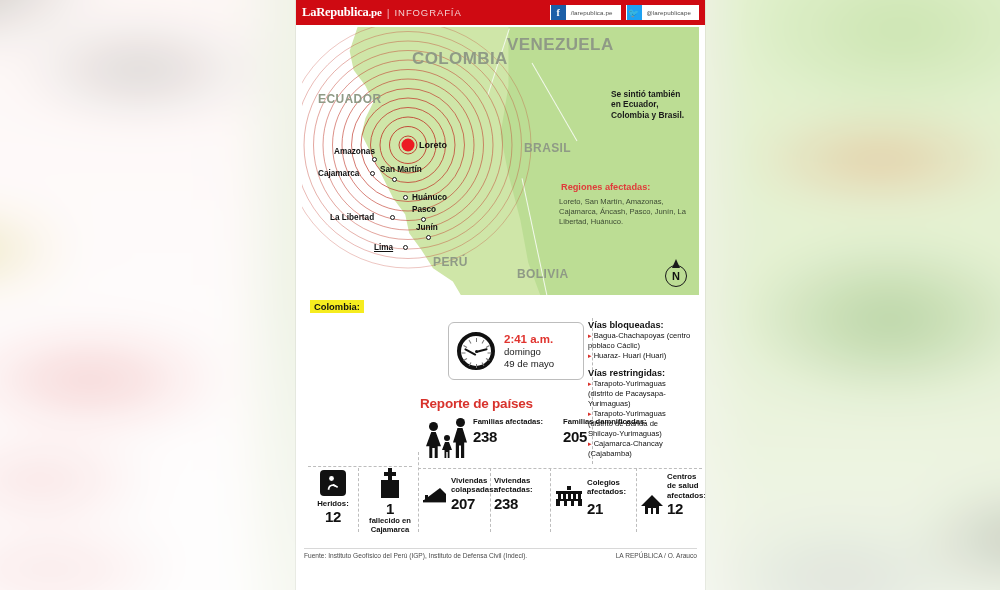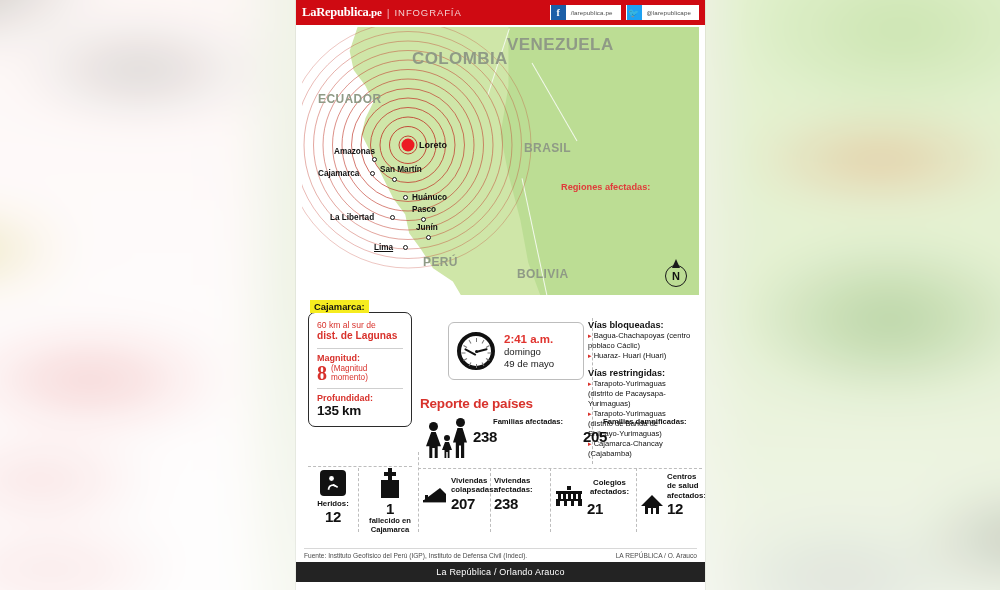--- a/index.html
+++ b/index.html
@@ -228,21 +228,21 @@
   .rep-title {
     position: absolute; left: 124px; top: 396px;
     font-size: 13.5px; font-weight: bold; color: #d8322c; letter-spacing: -.2px; z-index: 10;
   }
   .fam-wrap { position: absolute; left: 130px; top: 418px; display: flex; align-items: flex-start; gap: 6px; z-index: 10; }
   .fam-icons { display: flex; align-items: flex-end; gap: 1px; }
   .fig { position: relative; }
   .fig .head { border-radius: 50%; background: #111; margin: 0 auto; }
   .fig .body { background: #111; margin: 1px auto 0 auto; }
   .fam-stat { }
-  .fam-label { font-size: 7.6px; font-weight: bold; color: #111; line-height: 1.18; margin-left: 20px; }
+  .fam-label { font-size: 7.6px; font-weight: bold; color: #111; line-height: 1.18; }
   .fam-num { font-size: 15px; font-weight: bold; color: #111; letter-spacing: -.4px; margin-top: 1px; }
   .fam-col2 { margin-left: 14px; }
 
   
   .hr-dash { position: absolute; left: 12px; width: 100px; height: 1px; border-top: 1px dashed #bdbdbd; z-index: 9; }
   .stat {
     position: absolute; z-index: 10; text-align: center;
   }
   .stat-lbl { font-size: 7.8px; font-weight: bold; color: #111; line-height: 1.2; }
   .stat-num { font-size: 15px; font-weight: bold; color: #111; letter-spacing: -.4px; }
@@ -313,62 +313,51 @@
         <div class="ring" style="width: 133px; height: 133px; border-color: rgb(192, 57, 43); opacity: 0.615;"></div>
         <div class="ring" style="width: 152px; height: 152px; border-color: rgb(192, 57, 43); opacity: 0.56;"></div>
         <div class="ring" style="width: 171px; height: 171px; border-color: rgb(192, 57, 43); opacity: 0.505;"></div>
         <div class="ring" style="width: 190px; height: 190px; border-color: rgb(192, 57, 43); opacity: 0.45;"></div>
         <div class="ring" style="width: 209px; height: 209px; border-color: rgb(192, 57, 43); opacity: 0.395;"></div>
         <div class="ring" style="width: 228px; height: 228px; border-color: rgb(192, 57, 43); opacity: 0.34;"></div>
         <div class="ring" style="width: 247px; height: 247px; border-color: rgb(192, 57, 43); opacity: 0.285;"></div>
       </div>
     <div class="epic-dot"></div>
 
+    <div class="map-note">Se sintió también en Ecuador, Colombia y Brasil.</div>
     <div class="reg-title">Regiones afectadas:</div>
+    <div class="reg-body">Loreto, San Martín, Amazonas, Cajamarca, Áncash, Pasco, Junín, La Libertad, Huánuco.</div>
 
     <div class="compass">N</div>
   <div class="country big" style="left: 110px; top: 22px;">COLOMBIA</div>
       <div class="country big" style="left: 205px; top: 8px;">VENEZUELA</div>
       <div class="country" style="left: 16px; top: 65px;">ECUADOR</div>
       <div class="country" style="left: 222px; top: 114px;">BRASIL</div>
-      <div class="country" style="left: 121px; top: 228px;">PERÚ</div>
+      <div class="country" style="left: 131px; top: 228px;">PERÚ</div>
       <div class="country" style="left: 215px; top: 240px;">BOLIVIA</div>
       <div class="city" style="left: 32px; top: 120px;">Amazonas</div>
       <div class="cdot" style="left: 70px; top: 130px;"></div>
       <div class="city" style="left: 78px; top: 138px;">San Martín</div>
       <div class="cdot" style="left: 90px; top: 150px;"></div>
       <div class="city" style="left: 16px; top: 142px;">Cajamarca</div>
       <div class="cdot" style="left: 68px; top: 144px;"></div>
       <div class="city" style="left: 110px; top: 166px;">Huánuco</div>
       <div class="cdot" style="left: 101px; top: 168px;"></div>
       <div class="city" style="left: 110px; top: 178px;">Pasco</div>
       <div class="cdot" style="left: 119px; top: 190px;"></div>
       <div class="city" style="left: 28px; top: 186px;">La Libertad</div>
       <div class="cdot" style="left: 88px; top: 188px;"></div>
       <div class="city" style="left: 114px; top: 196px;">Junín</div>
       <div class="cdot" style="left: 124px; top: 208px;"></div>
       <div class="city" style="left: 72px; top: 216px; text-decoration: underline;">Lima</div>
       <div class="cdot" style="left: 101px; top: 218px;"></div>
       <div class="city" style="left: 117px; top: 113px; font-size: 9px;">Loreto</div>
     </div>
 
-  <div class="epi-label">Cajamarca:</div>
-  <div class="epi-card">
-    <div class="epi-line1">60 km al sur de</div>
-    <div class="epi-line2">dist. de Lagunas</div>
-    <div class="epi-div"></div>
-    <div class="epi-key">Magnitud:</div>
-    <div class="mag-row">
-      <span class="mag-num">8</span>
-      <span class="mag-note">(Magnitud momento)</span>
-    </div>
-    <div class="epi-div"></div>
-    <div class="epi-key">Profundidad:</div>
-    <div class="depth">135 km</div>
-  </div>
+  <div class="epi-label">Colombia:</div>
 
   <div class="clock-card">
     <div class="clock">
       <div class="hand h"></div>
       <div class="hand m"></div>
       <div class="clock-pin"></div>
     <div class="tick" style="transform: rotate(0deg);"></div>
         <div class="tick" style="transform: rotate(30deg);"></div>
         <div class="tick" style="transform: rotate(60deg);"></div>
         <div class="tick" style="transform: rotate(90deg);"></div>
@@ -484,21 +473,21 @@
       <div class="stat-lbl">Viviendas colapsadas:</div>
       <div class="stat-num">207</div>
     </div>
   </div>
 
   <div class="stat" style="left:198px; top:476px; width:54px; text-align:left;">
     <div class="stat-lbl">Viviendas afectadas:</div>
     <div class="stat-num">238</div>
   </div>
 
-  <div class="stat" style="left:258px; top:478px; width:78px; display:flex; align-items:center; gap:3px; text-align:center;">
+  <div class="stat" style="left:258px; top:478px; width:78px; display:flex; align-items:center; gap:3px; text-align:left;">
     <div style="flex:none;width:30px;height:22px;position:relative;">
       <svg width="30" height="22" viewBox="0 0 30 22" aria-hidden="true">
         <rect x="13" y="0" width="4" height="4" fill="#111"></rect>
         <rect x="2" y="5" width="26" height="3" fill="#111"></rect>
         <rect x="4" y="8" width="3" height="5" fill="#111"></rect>
         <rect x="9" y="8" width="3" height="5" fill="#111"></rect>
         <rect x="14" y="8" width="3" height="5" fill="#111"></rect>
         <rect x="19" y="8" width="3" height="5" fill="#111"></rect>
         <rect x="24" y="8" width="3" height="5" fill="#111"></rect>
         <rect x="2" y="13" width="26" height="7" fill="#111"></rect>
@@ -524,15 +513,14 @@
     <div>
       <div class="stat-lbl">Centros de salud afectados:</div>
       <div class="stat-num">12</div>
     </div>
   </div>
 
   <div class="source">
     <span class="src-l">Fuente: Instituto Geofísico del Perú (IGP), Instituto de Defensa Civil (Indeci).</span>
     <span class="src-r">LA REPÚBLICA / O. Arauco</span>
   </div>
-  <div class="credit-bar">La República / Orlando Arauco</div>
 
 </div>
 
 </body></html>

